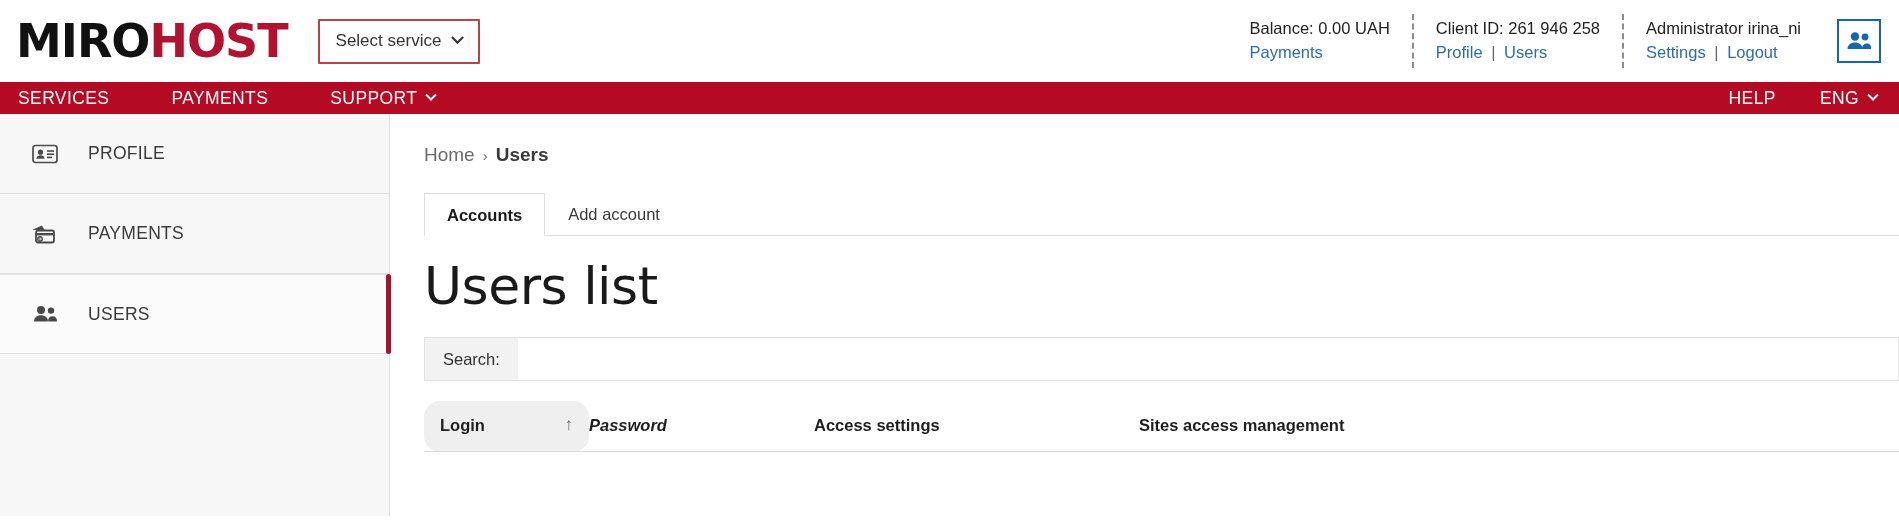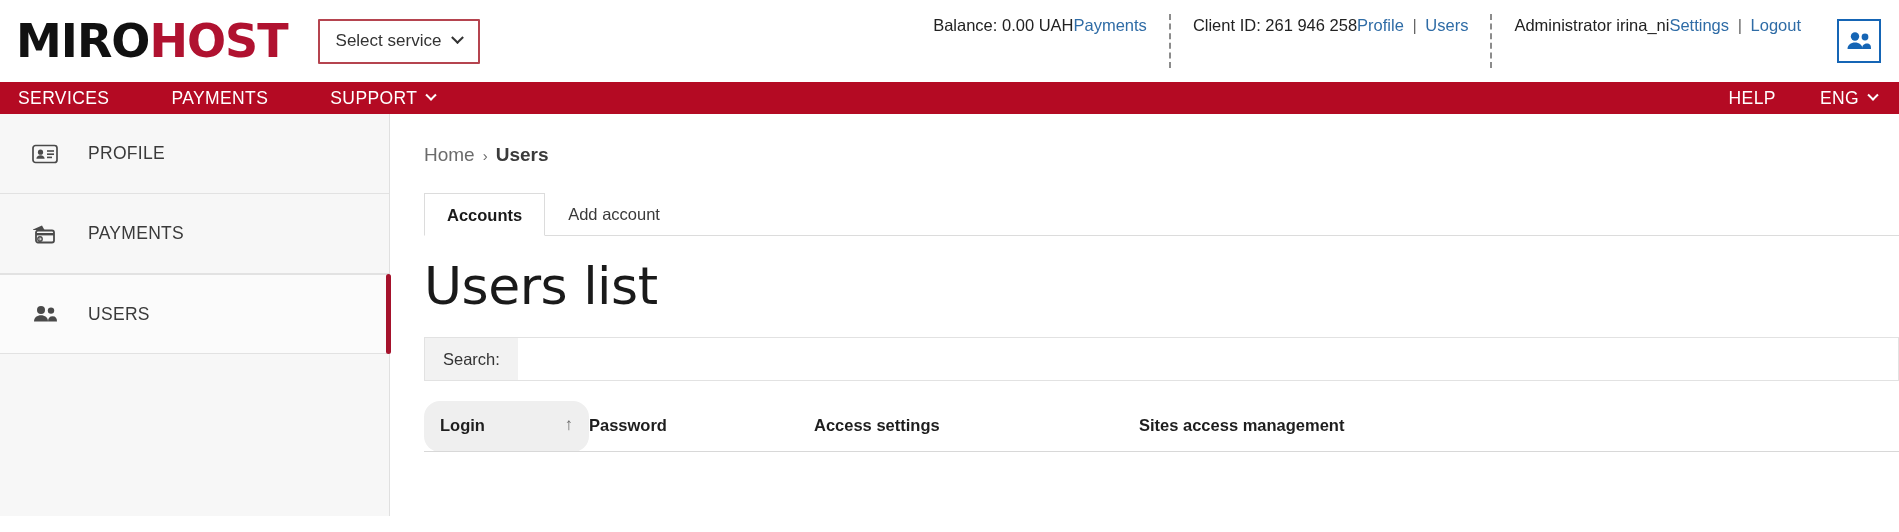--- a/index.html
+++ b/index.html
@@ -56,21 +56,21 @@
   }
 
   .header-right {
     margin-left: auto;
     display: flex;
     align-items: center;
     height: 100%;
   }
   .hgroup {
     display: flex;
-    flex-direction: row;
+    flex-direction: column;
     justify-content: center;
     padding: 0 22px;
     font-size: 16.5px;
     line-height: 1.45;
     position: relative;
     min-height: 54px;
   }
   .hgroup + .hgroup { border-left: 2px dashed #8c8c8c; }
   .hgroup .plain { color: #222; white-space: nowrap; }
   .hgroup .links { white-space: nowrap; }
@@ -273,21 +273,21 @@
   }
   .th-inner { display: flex; align-items: center; }
   .sort-arrow {
     margin-left: auto;
     padding-left: 40px;
     color: #6b6b6b;
     font-size: 17px;
     font-weight: 400;
   }
   .col-login { width: 165px; border-radius: 16px; }
-  .col-password { width: 225px; }
+  .col-password { width: 225px; font-style: italic; }
   .col-access { width: 325px; }
 </style>
 </head>
 <body>
 
 <div class="top-header">
 
   <div class="logo">
     <span class="miro">MIRO</span>
       <span class="host">HOST</span>

